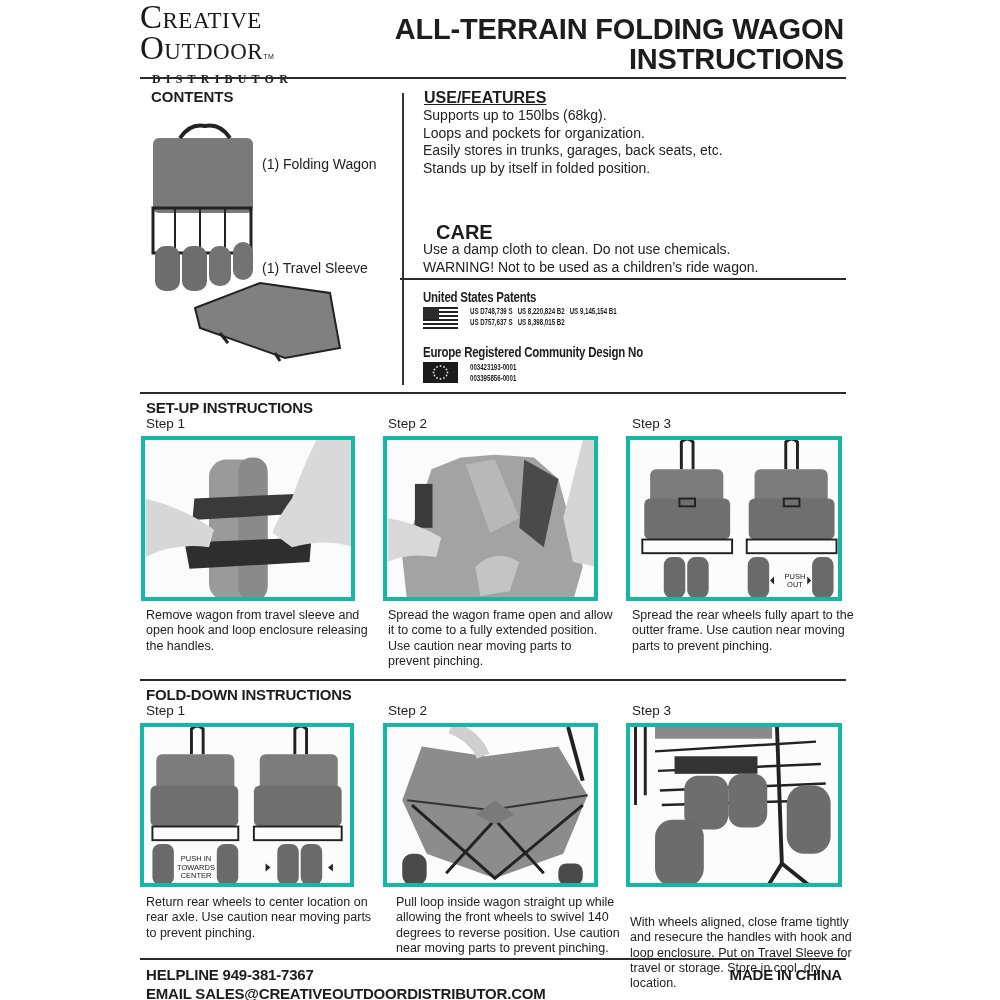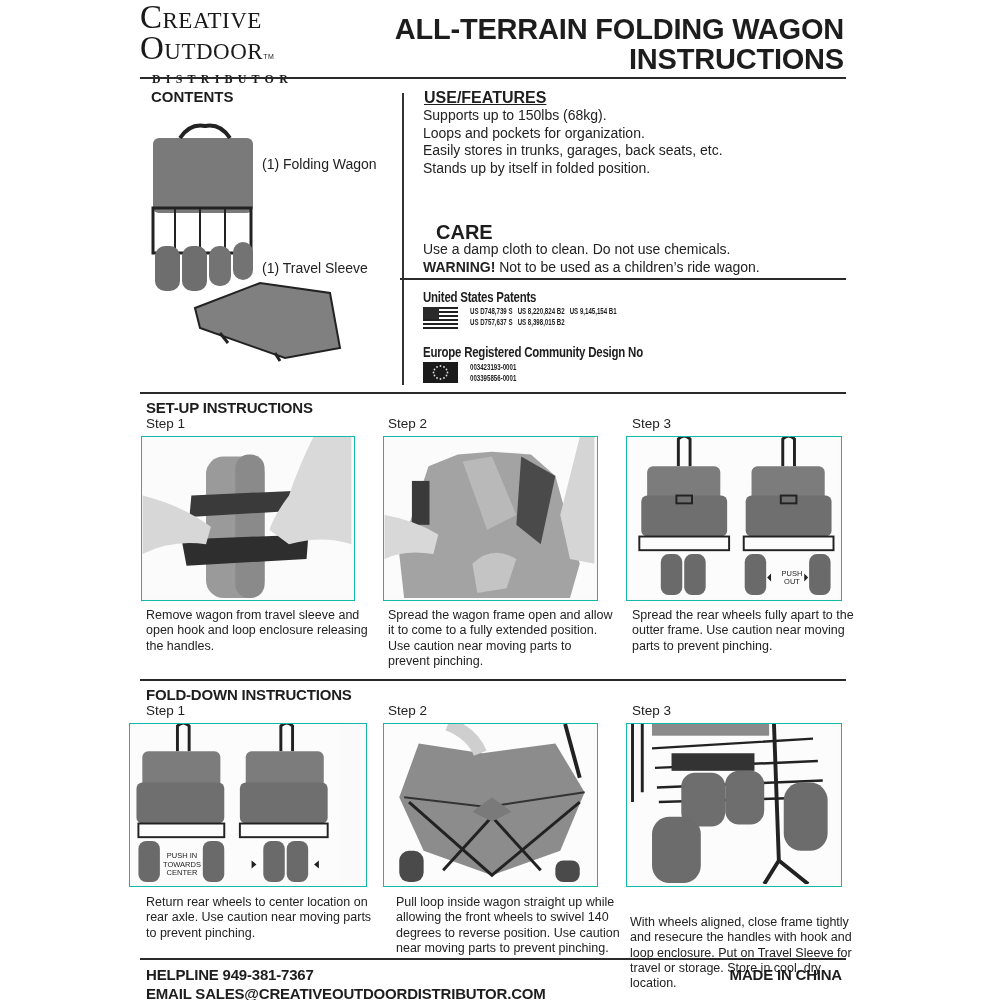--- a/index.html
+++ b/index.html
@@ -28,34 +28,34 @@
     
     .photo { background: #f4f4f4; overflow: hidden; }
     .photo svg { display: block; width: 100%; height: 100%; }
 
     
     .vrule { left: 402px; top: 93px; width: 2px; height: 292px; background: #333; }
     .uf-head { left: 424px; top: 89px; font-size: 16px; text-decoration: underline; }
     .uf-list { left: 423px; top: 107px; font-size: 14px; line-height: 17.6px; color: #222; list-style: none; }
     .care-head { left: 436px; top: 221px; font-size: 20px; }
     .care-list { left: 423px; top: 240px; font-size: 14px; line-height: 18px; color: #222; list-style: none; }
-    .care-list b { font-weight: bold; }
+    .care-list b { font-weight: normal; }
 
     .pat-head { left: 423px; top: 288px; font-size: 15.5px; font-weight: bold; transform: scaleX(0.74); transform-origin: left; letter-spacing: -0.3px; font-family: "Liberation Sans", sans-serif; }
     .pat-nums { left: 470px; top: 306px; font-size: 8.5px; font-weight: bold; line-height: 11px; transform: scaleX(0.72); transform-origin: left; white-space: nowrap; }
     .eu-head { left: 423px; top: 343px; font-size: 15.5px; font-weight: bold; transform: scaleX(0.74); transform-origin: left; letter-spacing: -0.3px; white-space: nowrap; }
     .eu-nums { left: 470px; top: 362px; font-size: 8.5px; font-weight: bold; line-height: 11px; transform: scaleX(0.72); transform-origin: left; }
 
     .flag-us { left: 423px; top: 307px; width: 35px; height: 22px; }
     .flag-eu { left: 423px; top: 362px; width: 35px; height: 21px; background: #1b1b1b; }
 
     
     .sect-head { font-weight: bold; font-size: 15px; color: #1d1d1d; letter-spacing: -0.2px; }
     .step-label { font-size: 13.5px; color: #222; }
-    .step-box { border: 1px solid #14b8a6; background: #fafafa; overflow: hidden; }
+    .step-box { border: 4px solid #14b8a6; background: #fafafa; overflow: hidden; }
     .step-text { font-size: 12.5px; line-height: 15.3px; color: #222; }
 
     .footer { font-weight: bold; font-size: 15px; color: #1d1d1d; line-height: 19px; letter-spacing: -0.2px; }
   </style>
 </head>
 <body>
 
 <div class="abs logo">
   <div class="l1">Creative</div>
   <div class="l2"><span>Outdoor</span><span class="tm">TM</span></div>
@@ -231,21 +231,21 @@
   <div>Spread the rear wheels fully apart to the</div>
   <div>outter frame. Use caution near moving</div>
   <div>parts to prevent pinching.</div>
 </div>
 
 <div class="abs hr" style="left:140px; top:679px; width:706px;"></div>
 
 <div class="abs sect-head" style="left:146px; top:686px;">FOLD-DOWN INSTRUCTIONS</div>
 
 <div class="abs step-label" style="left:146px; top:703px;">Step 1</div>
-<div class="abs step-box" style="left:129px; top:723px; width:238px; height:164px;">
+<div class="abs step-box" style="left:140px; top:723px; width:214px; height:164px;">
   <svg viewBox="0 0 214 164" width="210" height="160">
     <rect width="214" height="164" fill="#fcfcfc"></rect>
     <path d="M48 28 L48 2 Q54 -4 60 2 L60 28" stroke="#222" stroke-width="3" fill="none"></path>
     <rect x="12" y="28" width="80" height="40" rx="6" fill="#7c7c7c"></rect>
     <rect x="6" y="60" width="90" height="42" rx="6" fill="#6f6f6f"></rect>
     <rect x="8" y="102" width="88" height="14" fill="none" stroke="#222" stroke-width="2"></rect>
     <rect x="8" y="120" width="22" height="42" rx="8" fill="#6a6a6a"></rect>
     <rect x="74" y="120" width="22" height="42" rx="8" fill="#6a6a6a"></rect>
     <path d="M154 28 L154 2 Q160 -4 166 2 L166 28" stroke="#222" stroke-width="3" fill="none"></path>
     <rect x="118" y="28" width="80" height="40" rx="6" fill="#7c7c7c"></rect>

